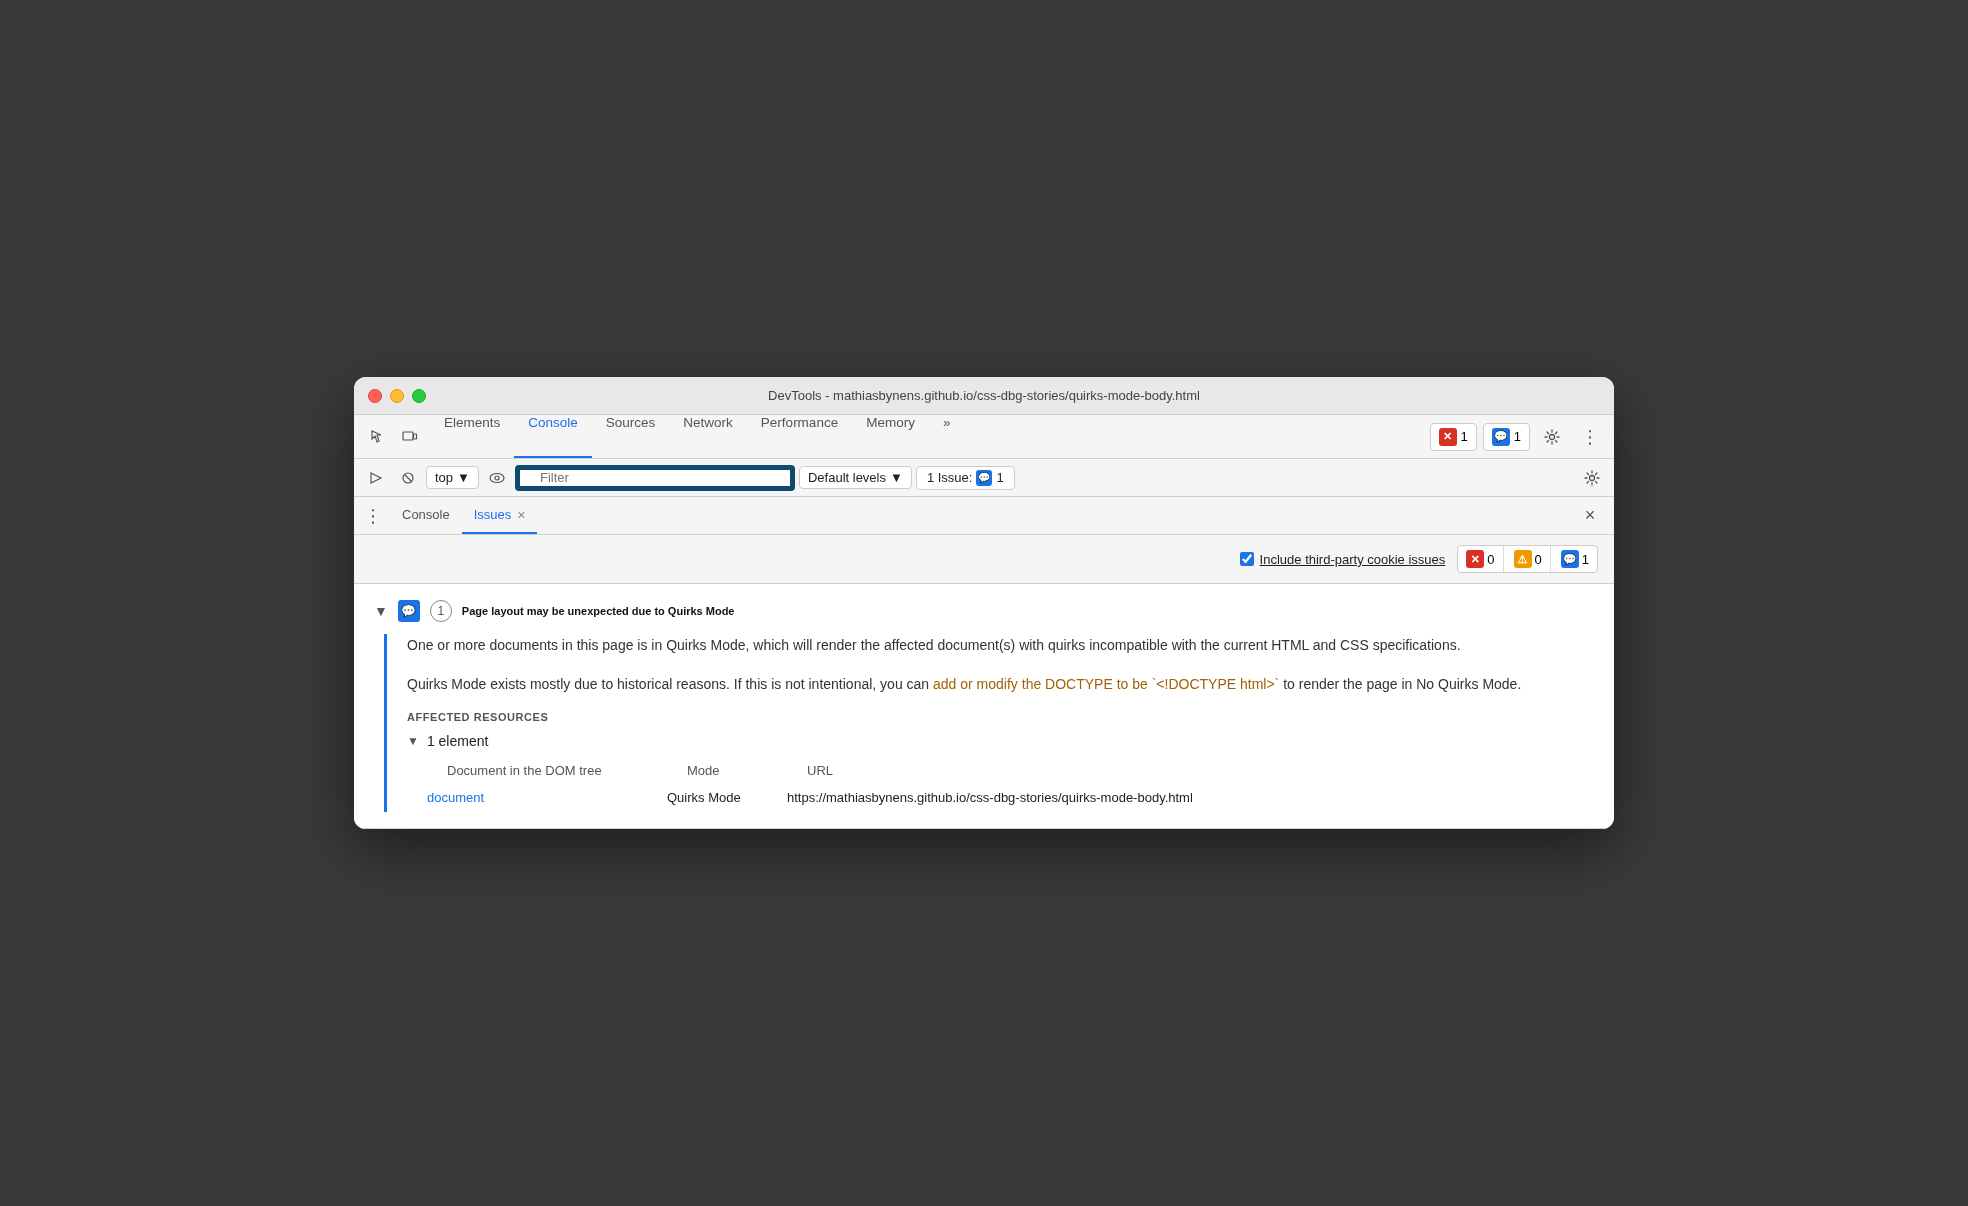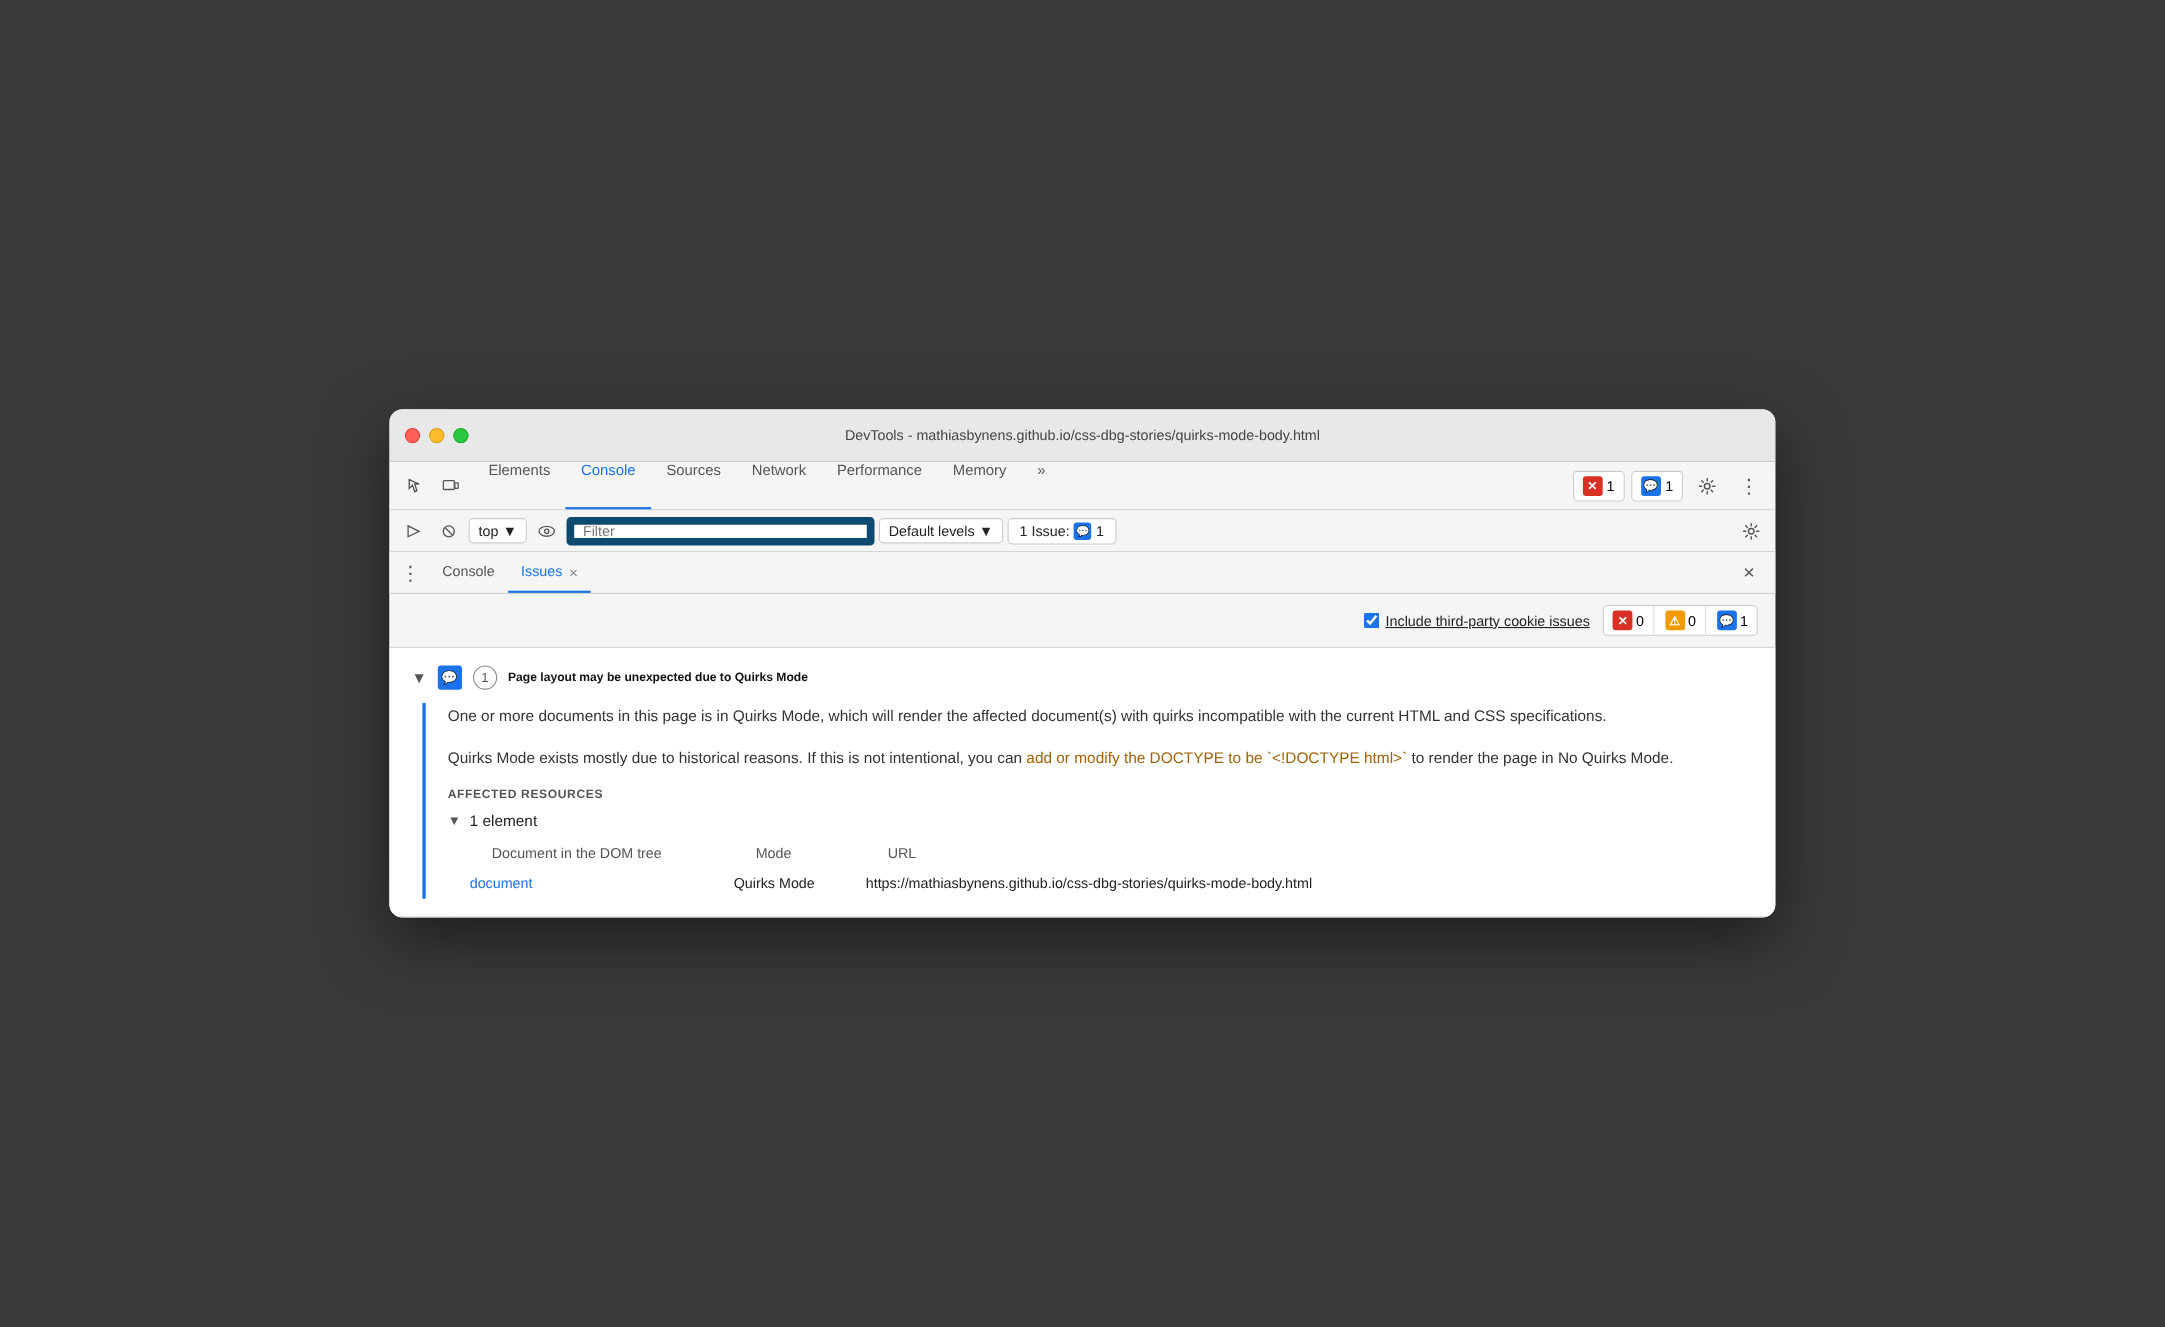--- a/index.html
+++ b/index.html
@@ -14,21 +14,21 @@
     .window {
       width: 1260px;
       background: #f0f0f0;
       border-radius: 12px;
       box-shadow: 0 20px 60px rgba(0,0,0,0.5);
       overflow: hidden;
     }
     
     .title-bar {
       background: #e8e8e8;
-      height: 48px;
+      height: 38px;
       display: flex;
       align-items: center;
       padding: 0 14px;
       border-bottom: 1px solid #ccc;
       position: relative;
     }
     .traffic-lights {
       display: flex;
       gap: 8px;
       align-items: center;
@@ -155,23 +155,23 @@
       border-radius: 4px;
       background: white;
       cursor: pointer;
       font-size: 13px;
       color: #222;
     }
     .filter-input {
       flex: 1;
       max-width: 280px;
       height: 26px;
-      border: 7px solid #0c4a6e;
-      border-radius: 4px;
-      padding: 0 8px;
+      border: 5px solid #0c4a6e;
+      border-radius: 4px;
+      padding: 0 20px;
       font-size: 13px;
       background: white;
       outline: none;
     }
     .levels-dropdown {
       display: flex;
       align-items: center;
       gap: 4px;
       padding: 3px 8px;
       border: 1px solid #ccc;

